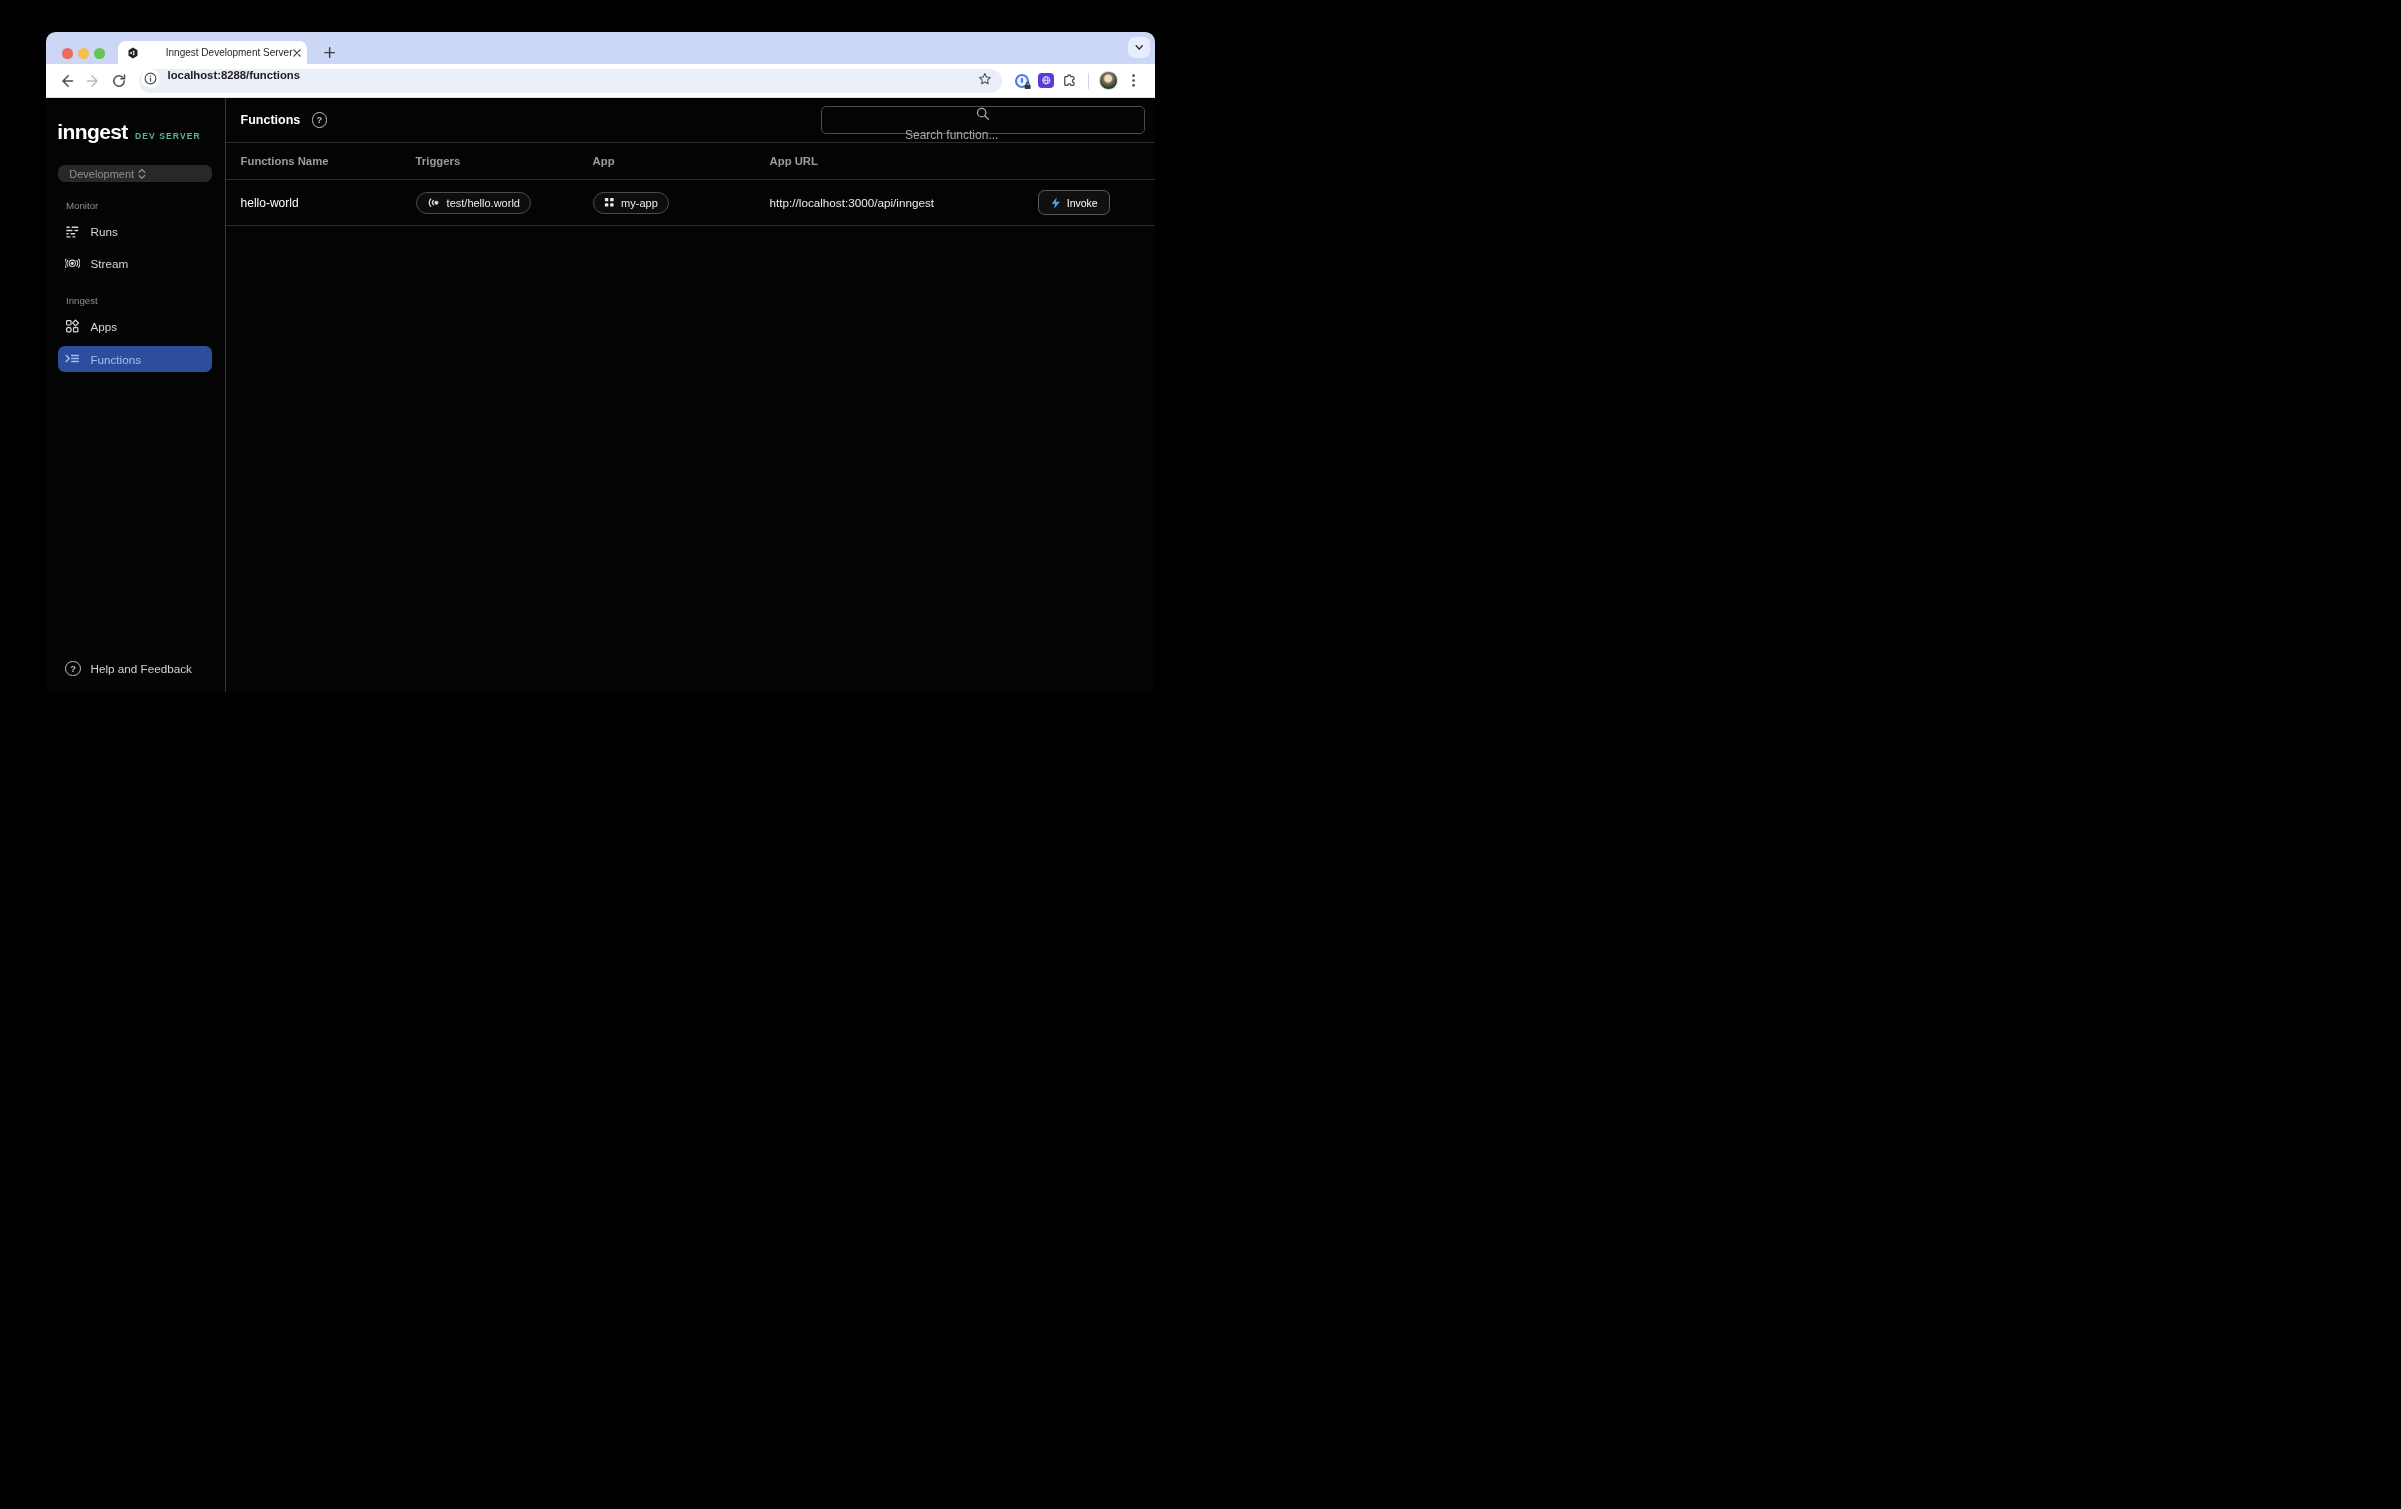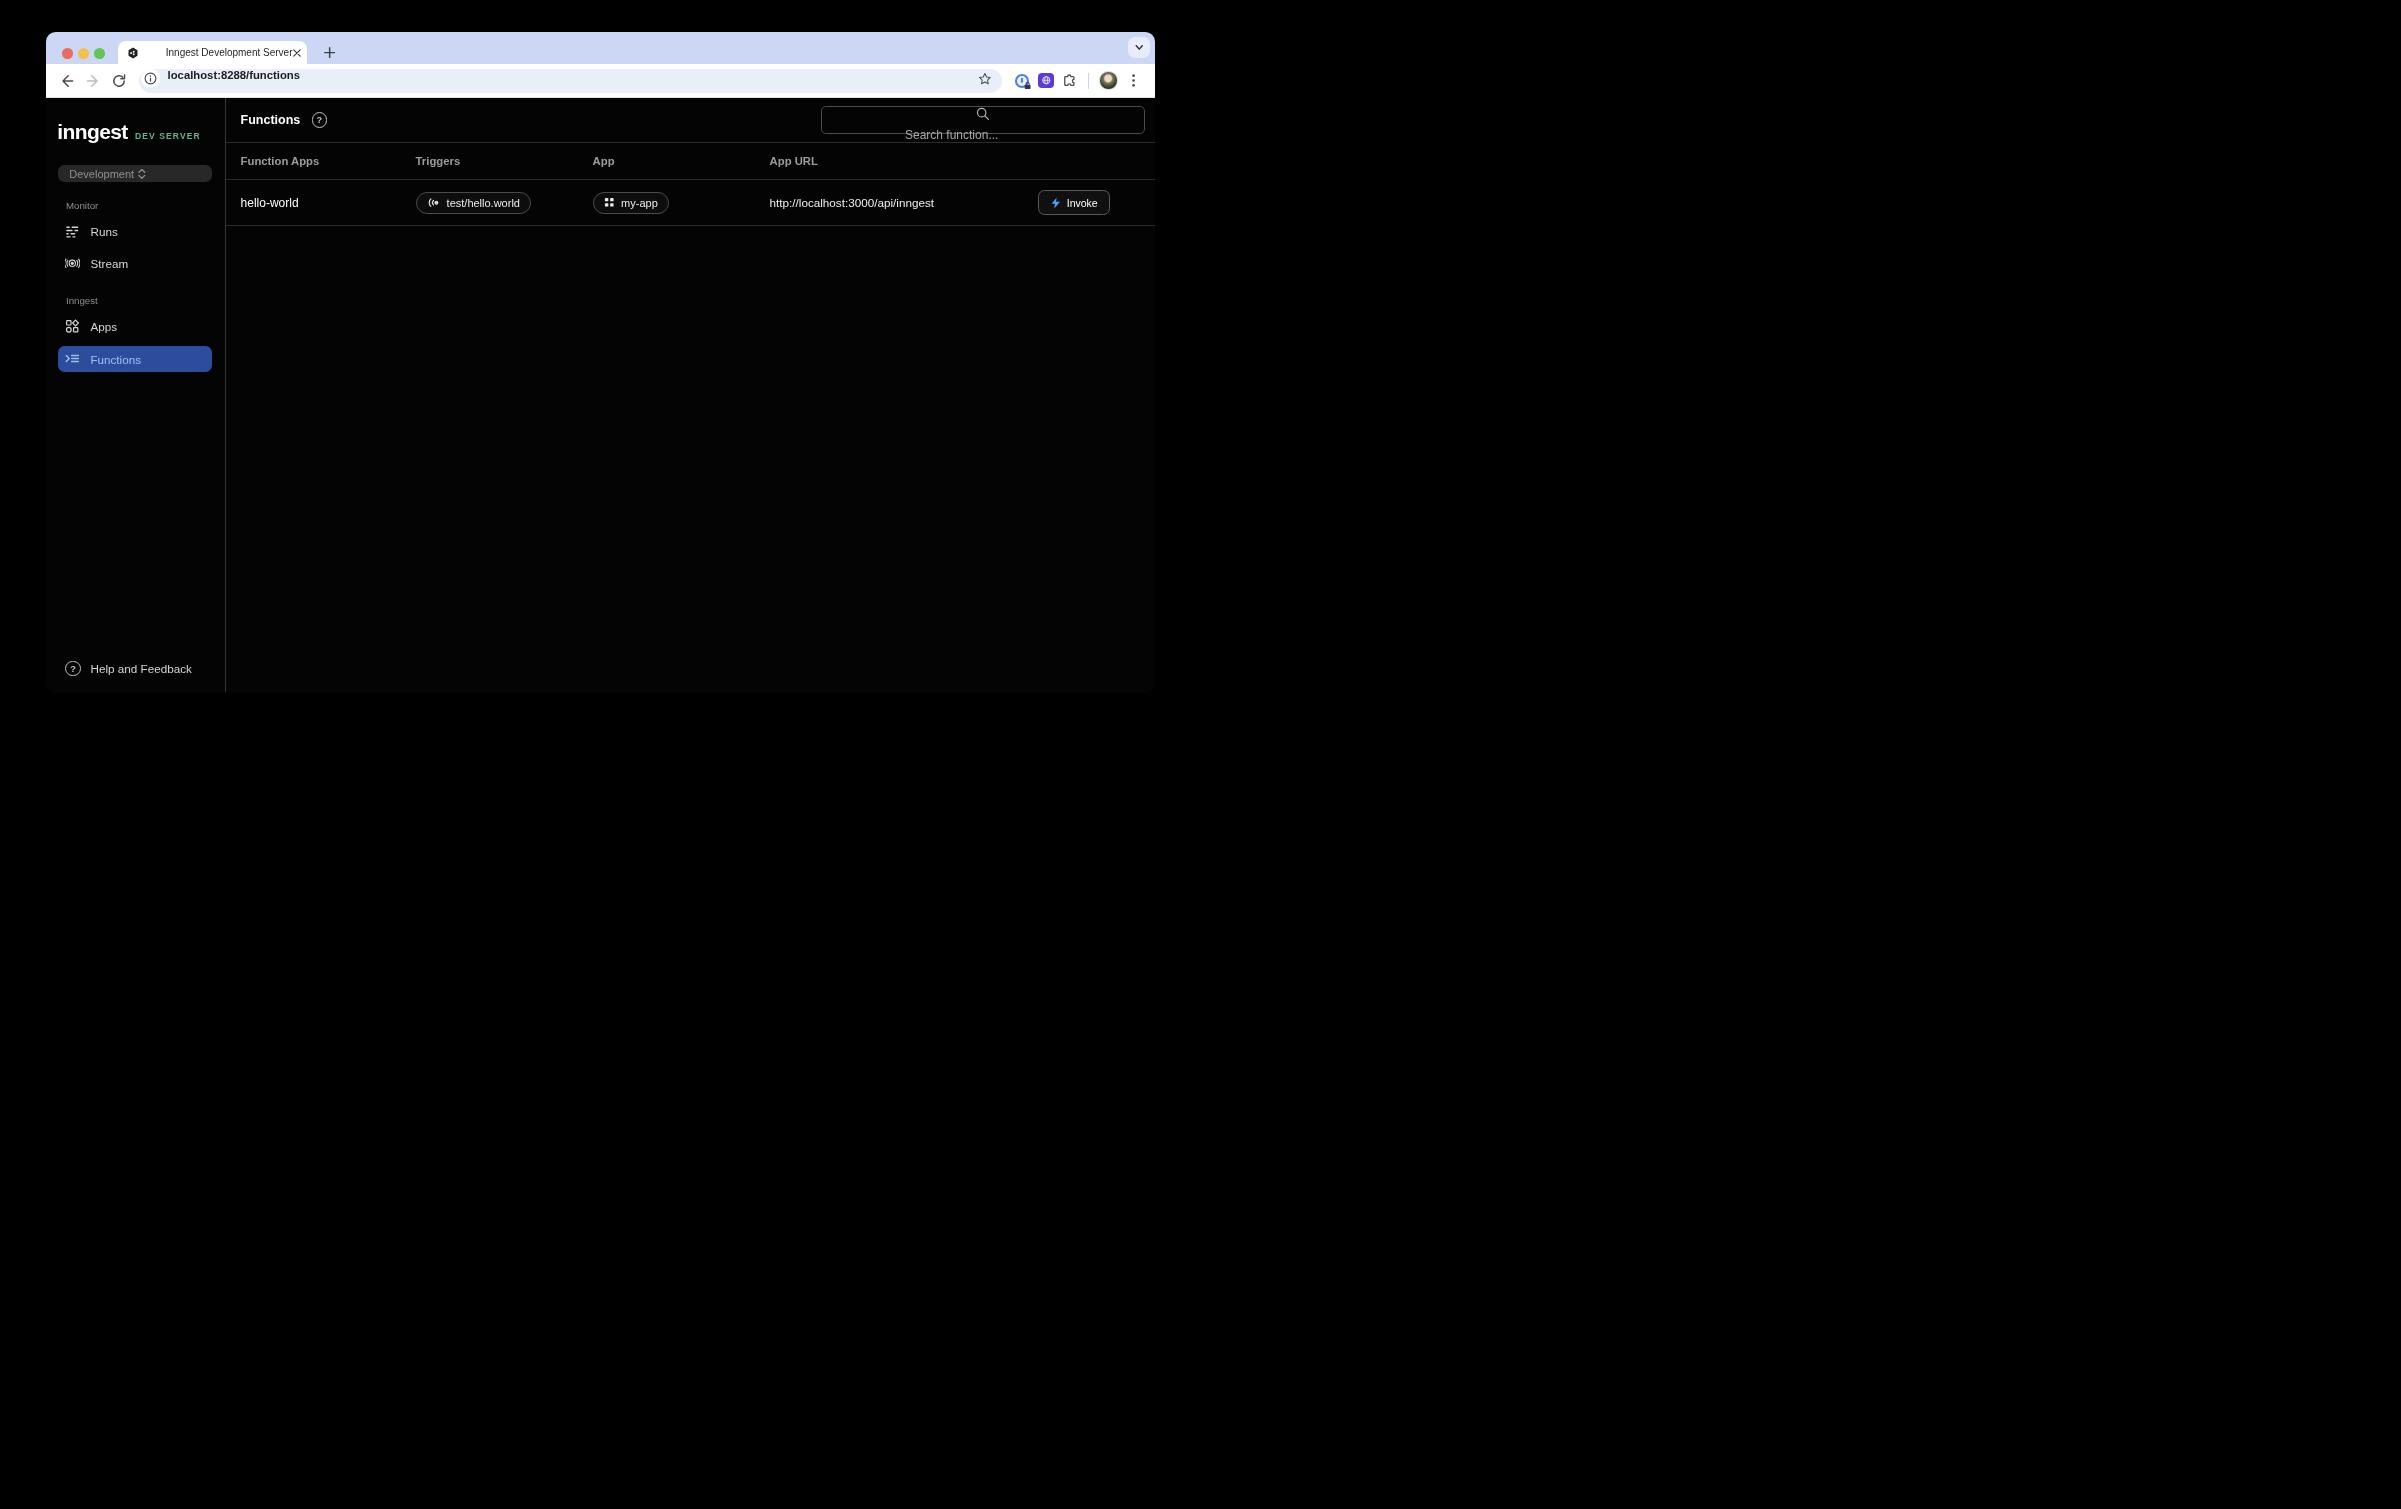--- a/index.html
+++ b/index.html
@@ -278,21 +278,21 @@
               <svg width="13.8" height="13.8" viewBox="0 0 17 17">
                   <circle cx="7" cy="7" r="5.2" stroke="#b3b3b3" stroke-width="1.5" fill="none"></circle>
                   <path d="M11.1 11.1 L15.3 15.3" stroke="#b3b3b3" stroke-width="1.5" stroke-linecap="round"></path>
                 </svg>
             </span>
             <input type="text" value="" placeholder="Search function..." style="">
           </div>
         </div>
 
         <div class="tgrid thead">
-          <span>Function Apps</span>
+          <span>Functions Name</span>
           <span>Triggers</span>
           <span>App</span>
           <span>App URL</span>
           <span></span>
         </div>
 
         <div class="tgrid trow">
           <span class="fn-name">hello-world</span>
           <span>
             <span class="badge">

